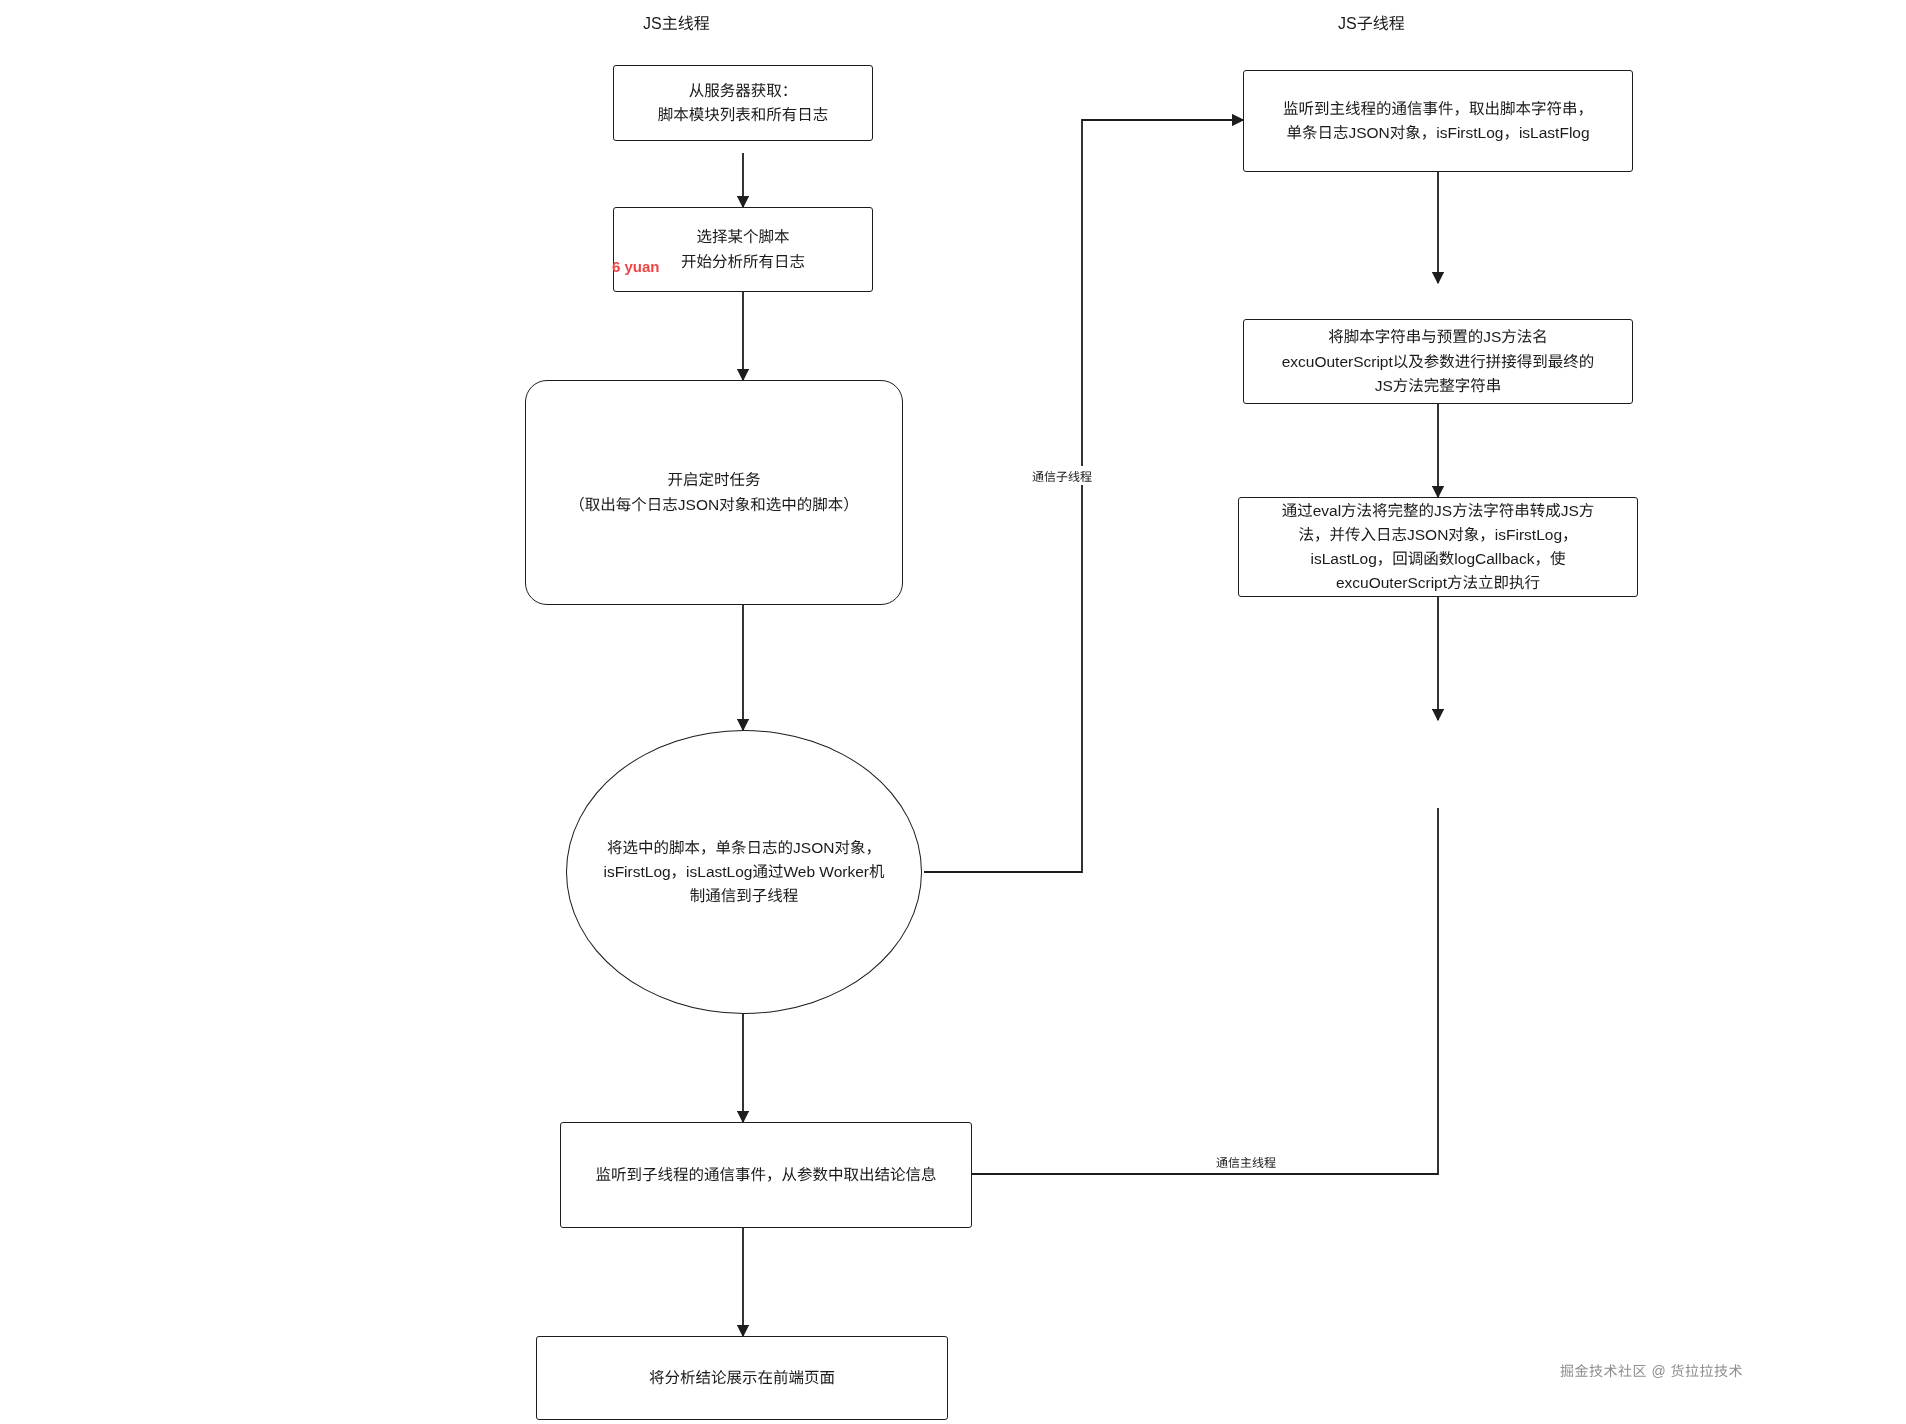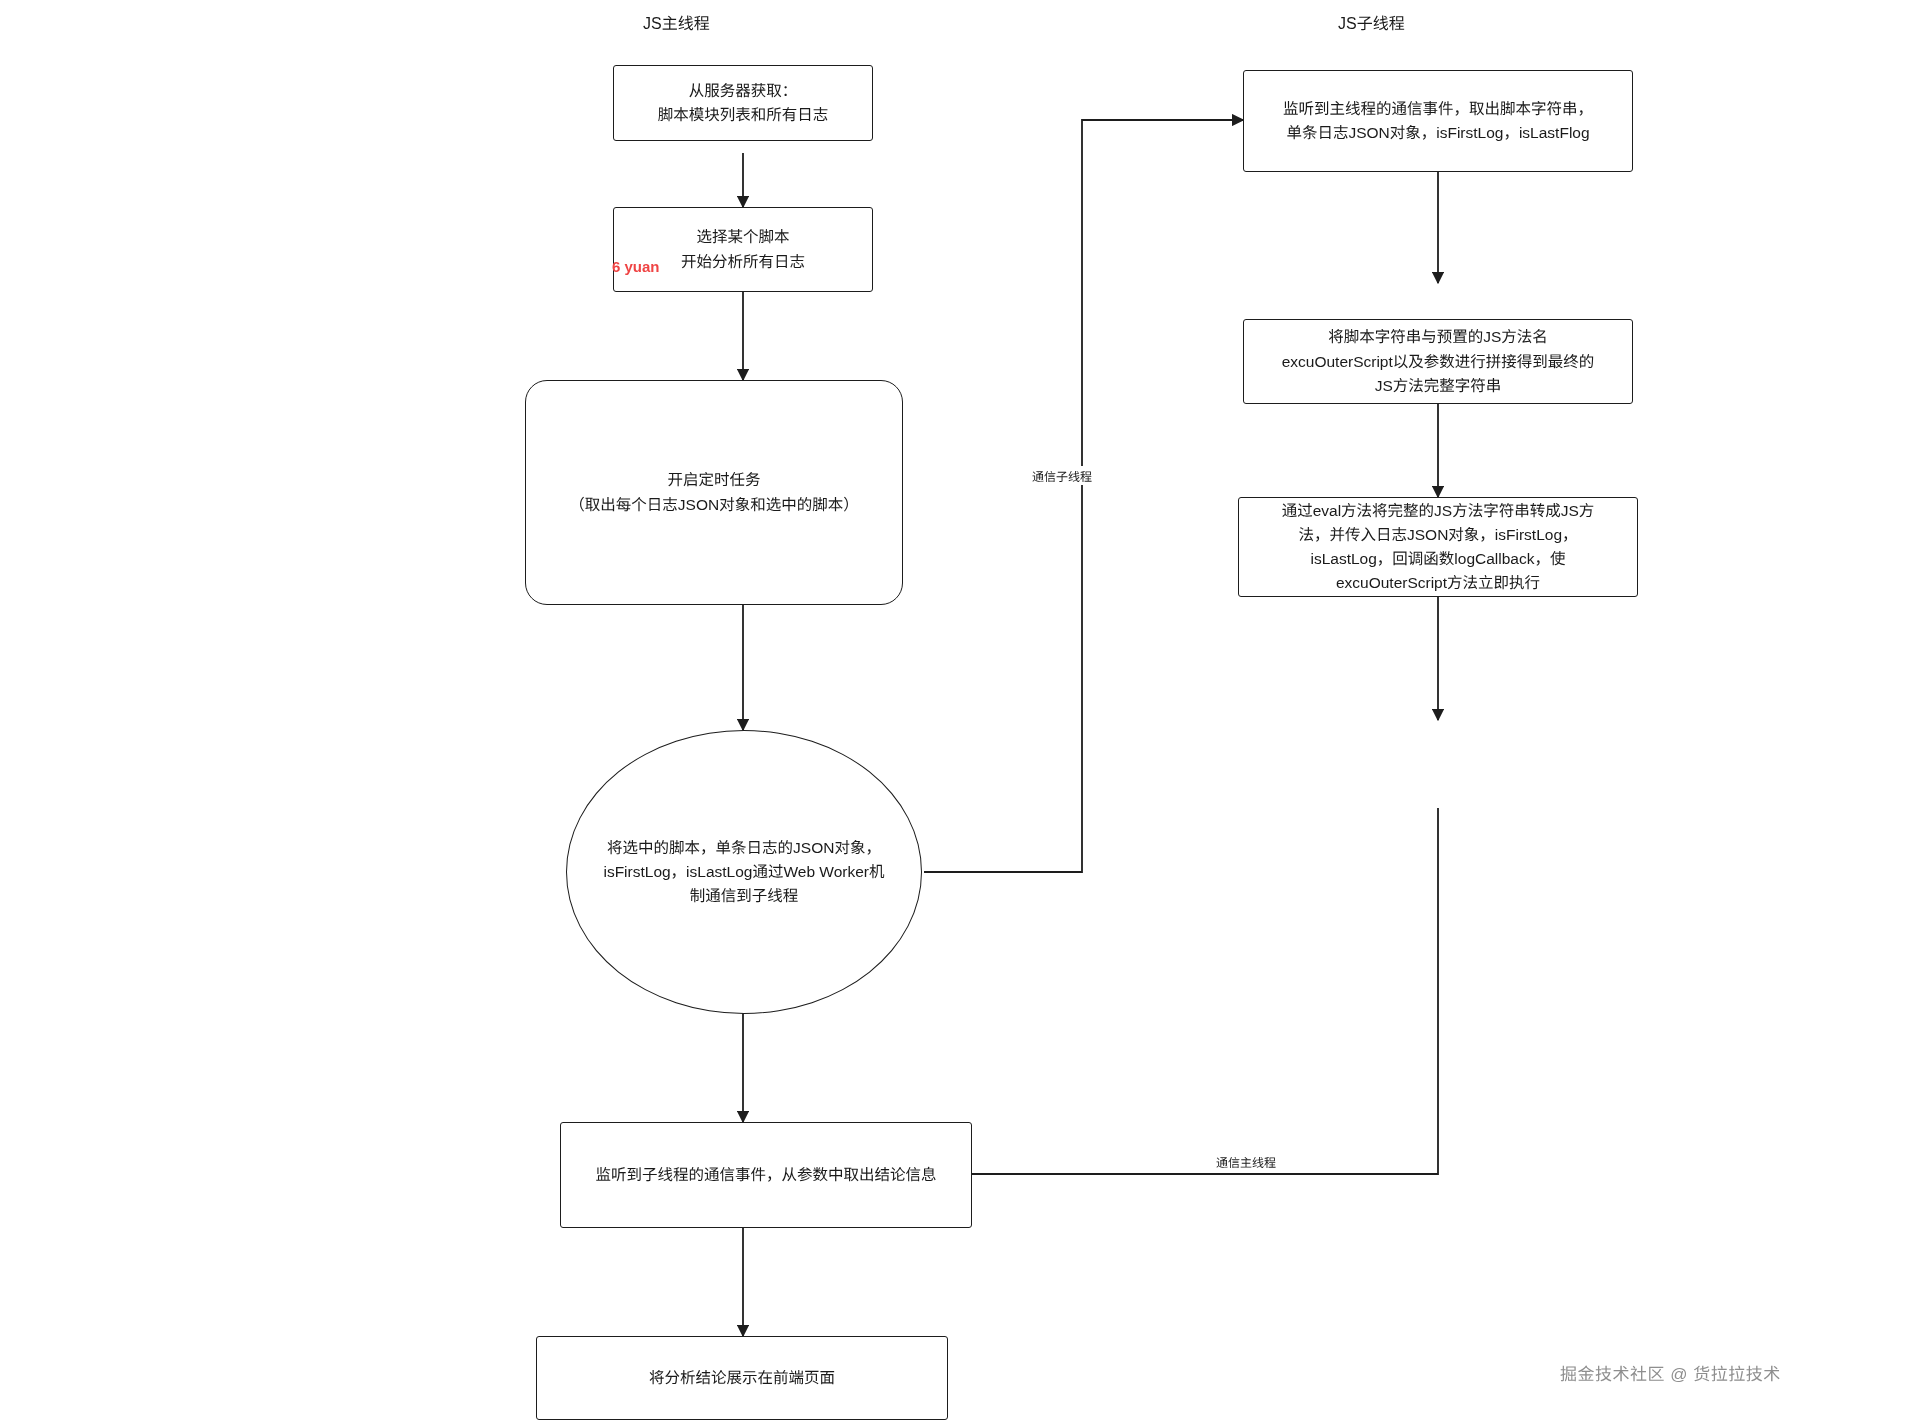--- a/index.html
+++ b/index.html
@@ -57,21 +57,21 @@
   .edge-label {
     position: absolute;
     font-size: 12px;
     color: #1a1a1a;
     background: #ffffff;
     padding: 1px 4px;
     white-space: nowrap;
   }
   .watermark {
     position: absolute;
-    font-size: 17px;
+    font-size: 14px;
     color: #8e8e8e;
     white-space: nowrap;
     letter-spacing: 0.5px;
   }
   .wm-faint {
     position: absolute;
     font-size: 15px;
     color: #ef4444;
     white-space: nowrap;
     font-weight: bold;

